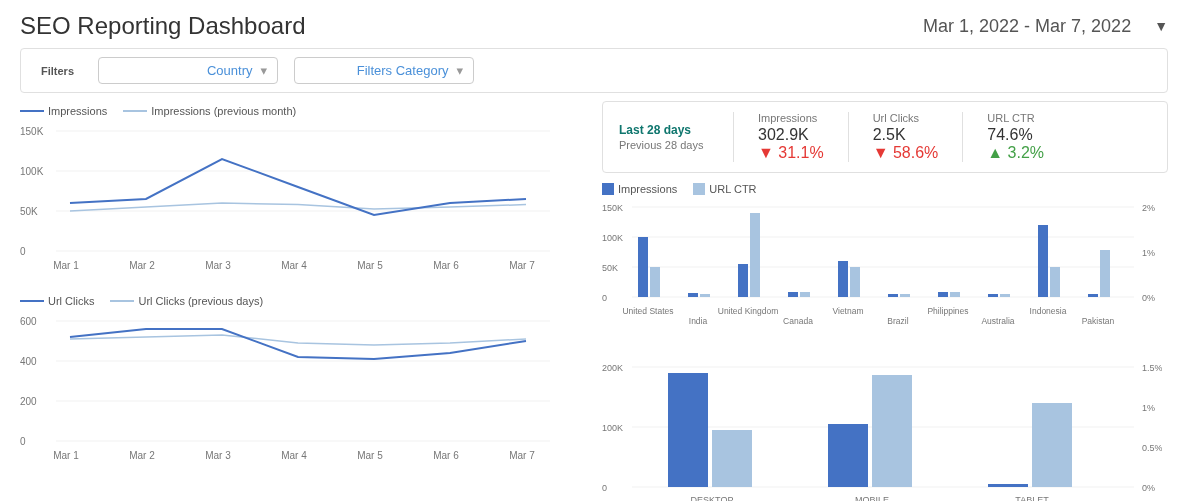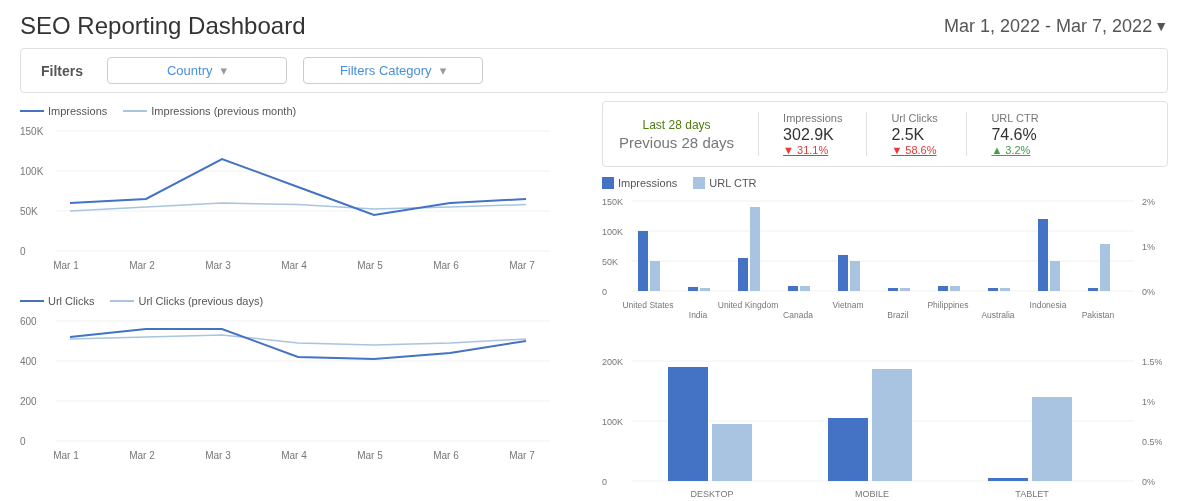--- a/index.html
+++ b/index.html
@@ -1,25 +1,25 @@
 <!DOCTYPE html>
 <html><head>
   <meta charset="utf-8">
   <style>
     * { box-sizing: border-box; margin: 0; padding: 0; }
     body { font-family: Arial, sans-serif; background: #fff; color: #333; font-size: 12px; width: 1188px; height: 501px; overflow: hidden; }
 
     .header { display: flex; justify-content: space-between; align-items: center; padding: 12px 20px 8px 20px; }
     .header-title { font-size: 24px; font-weight: 400; color: #333; }
-    .date-range { font-size: 18px; color: #555; display: flex; align-items: center; gap: 2px; }
+    .date-range { font-size: 18px; color: #555; display: flex; align-items: center; gap: 23px; }
     .date-range-chevron { color: #555; font-size: 14px; }
 
     .filters-bar { display: flex; align-items: center; gap: 16px; padding: 8px 20px; border: 1px solid #e0e0e0; border-radius: 4px; margin: 0 20px 8px 20px; background: #fff; }
-    .filters-label { font-size: 14px; font-weight: 600; color: #555; margin-right: 8px; }
-    .filter-select { display: flex; align-items: center; justify-content: center; border: 1px solid #ccc; border-radius: 4px; padding: 5px 10px; min-width: 180px; cursor: pointer; background: #fff; color: #4a90d9; font-size: 13px; }
+    .filters-label { font-size: 11px; font-weight: 600; color: #555; margin-right: 8px; }
+    .filter-select { display: flex; align-items: center; justify-content: flex-end; border: 1px solid #ccc; border-radius: 4px; padding: 5px 10px; min-width: 180px; cursor: pointer; background: #fff; color: #4a90d9; font-size: 13px; }
     .filter-select .chevron { color: #999; margin-left: 8px; }
 
     .main-content { display: flex; gap: 6px; padding: 0 20px; height: 380px; }
 
     .left-panel { flex: 0 0 560px; display: flex; flex-direction: column; gap: 0; }
     .right-panel { flex: 1; display: flex; flex-direction: column; gap: 0; padding-left: 16px; }
 
     .chart-container { flex: 1; position: relative; border: none; padding: 8px 0 0 0; }
     .chart-title-row { display: flex; gap: 16px; align-items: center; margin-bottom: 4px; font-size: 11px; color: #555; }
     .legend-item { display: flex; align-items: center; gap: 4px; }
@@ -27,26 +27,26 @@
     .legend-line.dark { background: #4472c4; }
     .legend-line.light { background: #a8c4e0; }
     .legend-bar { width: 12px; height: 12px; }
     .legend-bar.dark { background: #4472c4; }
     .legend-bar.light { background: #a8c4e0; }
 
     svg text { font-family: Arial, sans-serif; }
 
     .stats-box { border: 1px solid #e0e0e0; border-radius: 4px; display: flex; align-items: stretch; padding: 10px 16px; gap: 0; margin-bottom: 8px; }
     .stats-period { display: flex; flex-direction: column; justify-content: center; margin-right: 24px; min-width: 90px; }
-    .stats-period .period-label { font-size: 12px; color: #4d7c0f; font-weight: 400; text-align: center; }
-    .stats-period .prev-label { font-size: 15px; color: #777; margin-top: 2px; }
+    .stats-period .period-label { font-size: 12px; color: #0f766e; font-weight: 700; }
+    .stats-period .prev-label { font-size: 11px; color: #777; margin-top: 2px; }
     .stats-item { display: flex; flex-direction: column; justify-content: center; align-items: flex-start; padding: 0 24px; border-left: 1px solid #e0e0e0; min-width: 100px; }
     .stats-item .stat-name { font-size: 11px; color: #777; margin-bottom: 2px; }
     .stats-item .stat-value { font-size: 16px; font-weight: 400; color: #333; }
-    .stat-change { font-size: 11px; text-decoration: underline; }
+    .stat-change { font-size: 16px; }
     .stat-change.down { color: #e53935; }
     .stat-change.up { color: #43a047; }
   </style>
 </head>
 <body>
 
 <div class="header">
   <span class="header-title">SEO Reporting Dashboard</span>
   <div class="date-range">
     <span>Mar 1, 2022 - Mar 7, 2022</span>

